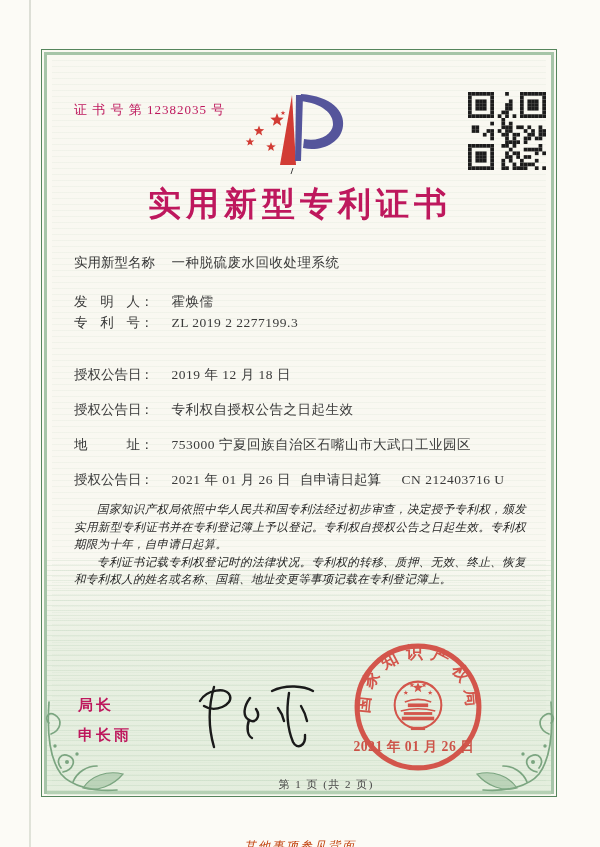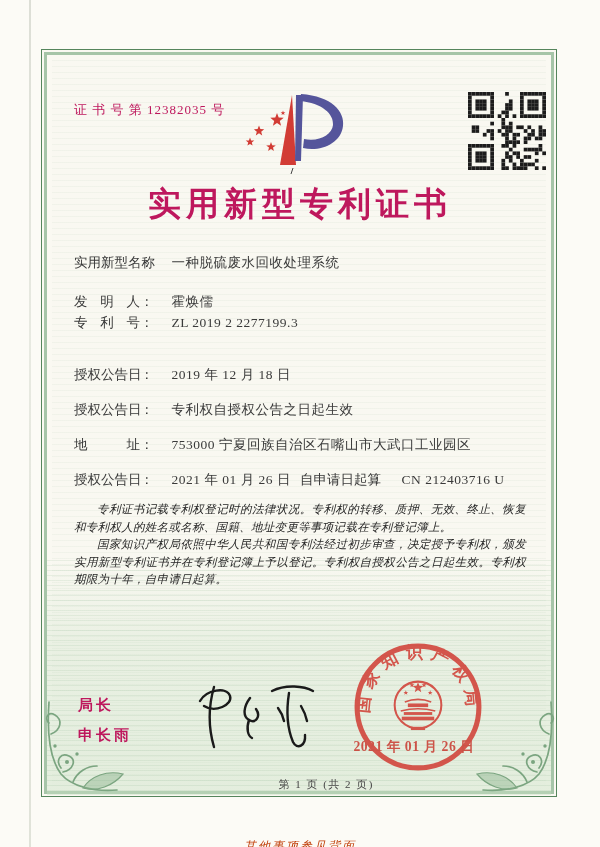--- a/index.html
+++ b/index.html
@@ -330,22 +330,22 @@
   <span class="flabel">地址</span><span class="fcolon">：</span><span class="fvalue">753000 宁夏回族自治区石嘴山市大武口工业园区</span>
 </div>
 <div class="frow" style="top:471px">
   <span class="flabel">授权公告日</span><span class="fcolon">：</span><span class="fvalue">2021 年 01 月 26 日</span>
   <span class="fpair2">
     <span class="flabel" style="width:70px">自申请日起算</span><span class="fcolon">：</span><span class="fvalue">CN 212403716 U</span>
   </span>
 </div>
 
 <div class="body-text">
+  <p>国家知识产权局依照中华人民共和国专利法经过初步审查，决定授予专利权，颁发实用新型专利证书并在专利登记簿上予以登记。专利权自授权公告之日起生效。专利权期限为十年，自申请日起算。</p>
   <p>专利证书记载专利权登记时的法律状况。专利权的转移、质押、无效、终止、恢复和专利权人的姓名或名称、国籍、地址变更等事项记载在专利登记簿上。</p>
-  <p>国家知识产权局依照中华人民共和国专利法经过初步审查，决定授予专利权，颁发实用新型专利证书并在专利登记簿上予以登记。专利权自授权公告之日起生效。专利权期限为十年，自申请日起算。</p>
 </div>
 
 <div class="signer">
   <div>局长</div>
   <div>申长雨</div>
 </div>
 
 <svg class="signature" width="140" height="90" viewBox="0 0 140 90">
   <g fill="none" stroke="#1a1a1a" stroke-width="2.4" stroke-linecap="round">
     <path d="M28,13 C22,34 23,56 28,73"></path>

